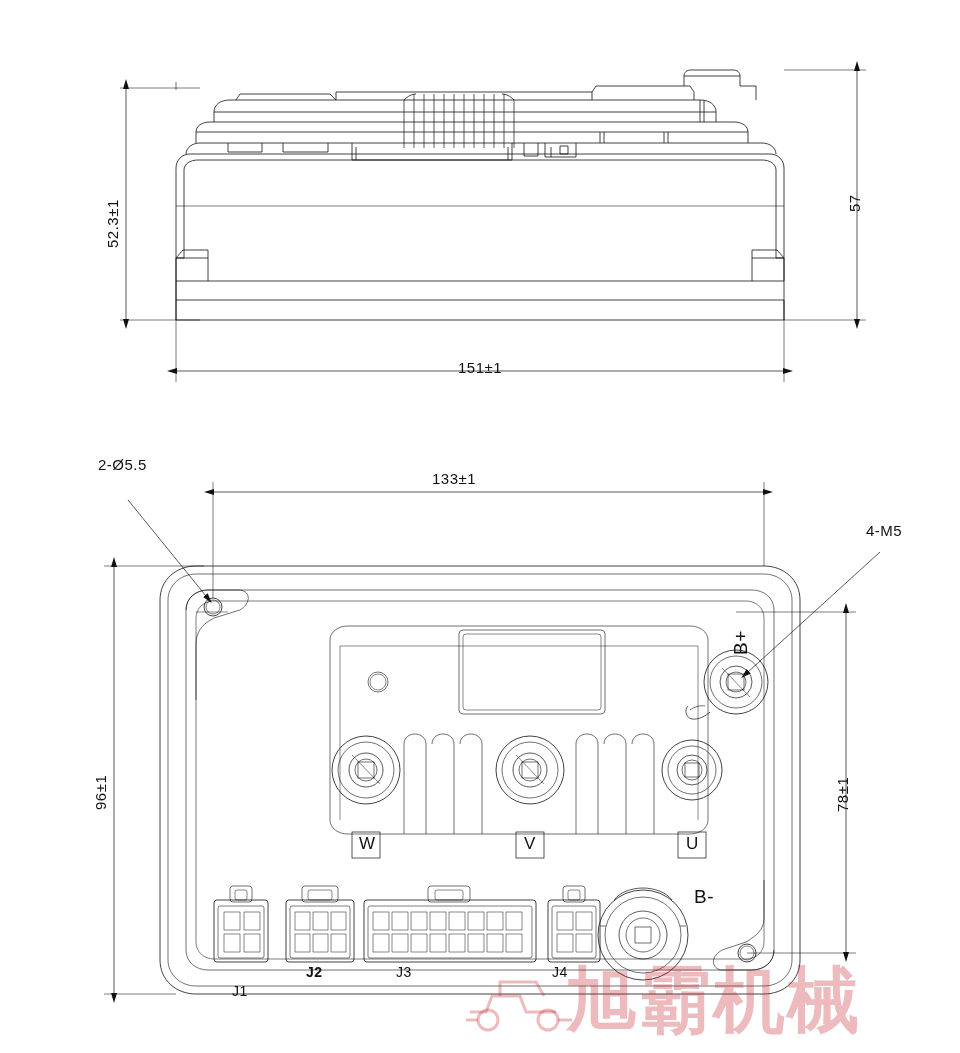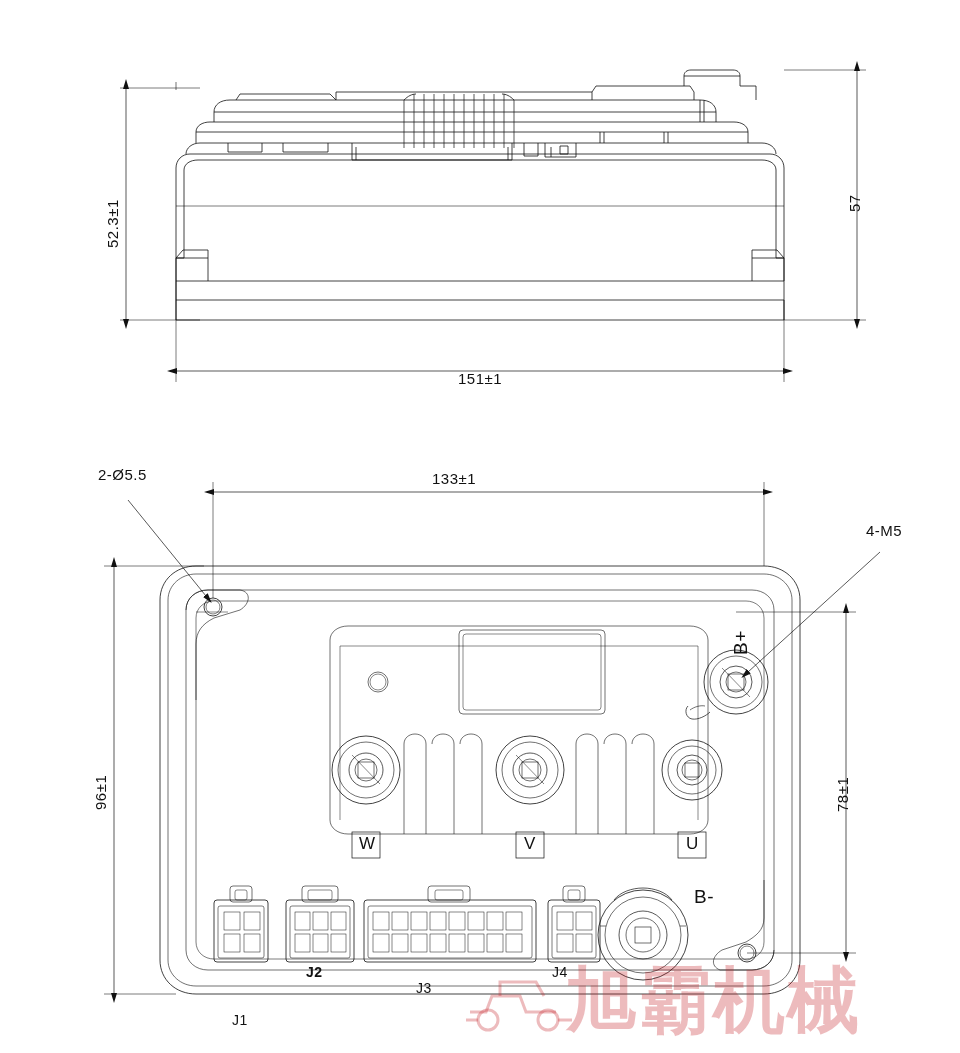--- a/index.html
+++ b/index.html
@@ -345,35 +345,35 @@
       <circle cx="488" cy="1020" r="10"></circle>
       <circle cx="548" cy="1020" r="10"></circle>
       <path d="M466,1020 L478,1020"></path>
       <path d="M558,1020 L572,1020"></path>
     </g>
   </g>
 </svg>
 
 <div class="label vert" style="left:104px; top:248px;">52.3±1</div>
 <div class="label vert" style="left:846px; top:212px;">57</div>
-<div class="label" style="left:458px; top:370px;">151±1</div>
+<div class="label" style="left:458px; top:359px;">151±1</div>
 
 <div class="label" style="left:432px; top:470px;">133±1</div>
 <div class="label vert" style="left:92px; top:810px;">96±1</div>
 <div class="label vert" style="left:834px; top:812px;">78±1</div>
 
-<div class="label" style="left:98px; top:466px;text-align:center;">2-Ø5.5</div>
+<div class="label" style="left:98px; top:456px;text-align:center;">2-Ø5.5</div>
 <div class="label" style="left:866px; top:522px;">4-M5</div>
 
 <div class="label vert" style="left:730px; top:655px; font-size:19px;">B+</div>
 <div class="label" style="left:694px; top:886px; font-size:19px;">B-</div>
 <div class="label" style="left:359px; top:834px; font-size:17px;">W</div>
 <div class="label" style="left:524px; top:834px; font-size:17px;">V</div>
 <div class="label" style="left:686px; top:834px; font-size:17px;">U</div>
 
-<div class="label port" style="left:232px; top:1012px;">J1</div>
+<div class="label port" style="left:232px; top:983px;">J1</div>
 <div class="label port" style="left:306px; top:964px;font-weight:bold;">J2</div>
-<div class="label port" style="left:416px; top:964px;margin-top:16px;">J3</div>
+<div class="label port" style="left:396px; top:964px;">J3</div>
 <div class="label port" style="left:552px; top:964px;">J4</div>
 
 <div class="wm">
   <div class="wm-text">旭霸机械</div>
 </div>
 
 </body></html>

